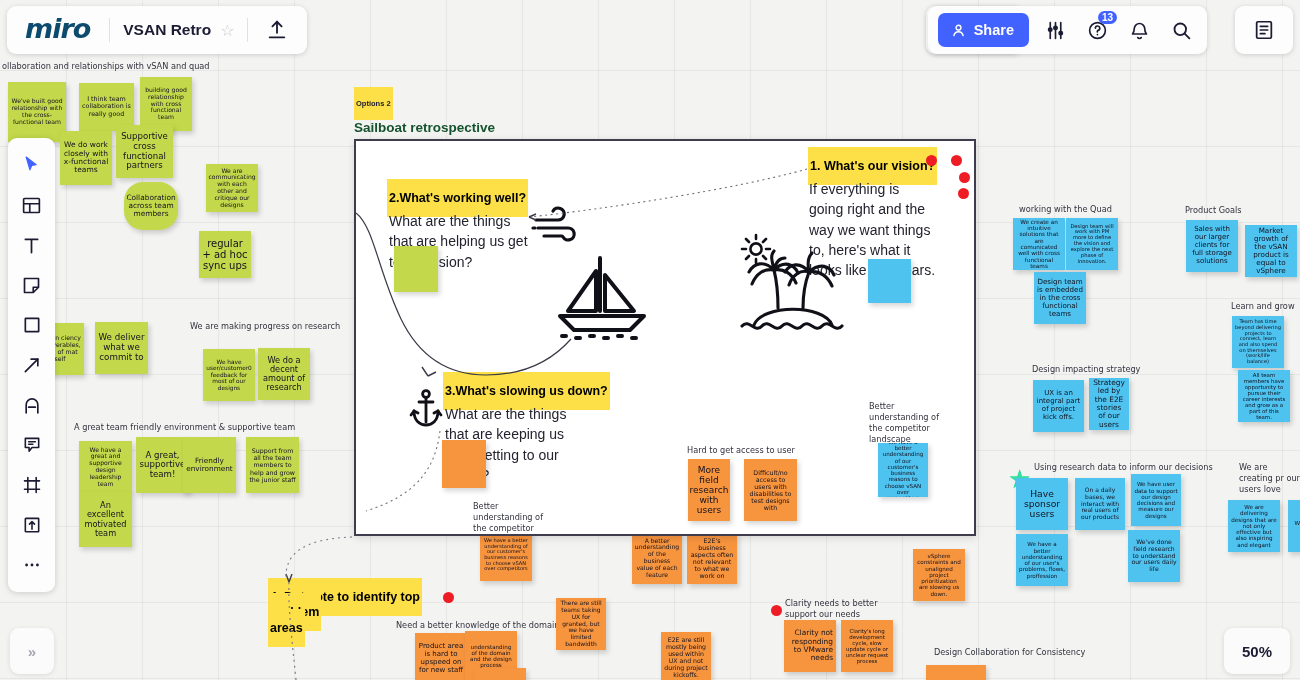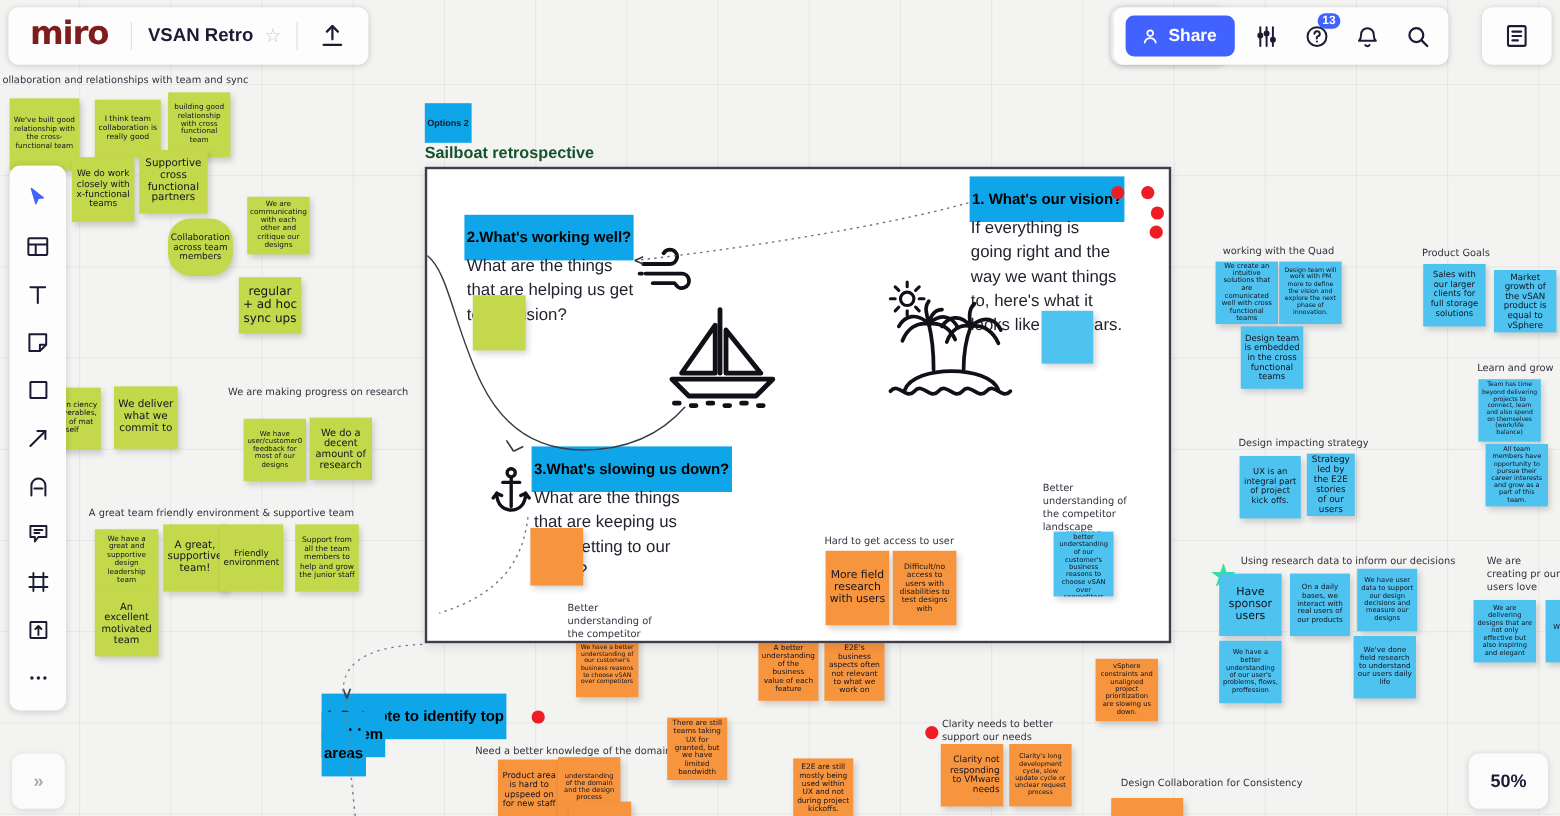--- a/index.html
+++ b/index.html
@@ -22,22 +22,23 @@
   
   .bar{
     position:absolute; top:6px; height:48px;
     background:#fdfdfd; border-radius:9px;
     box-shadow:0 1px 5px rgba(0,0,0,.16);
     display:flex; align-items:center;
   }
   #topleft{ left:7px; padding:0 14px; gap:0; }
   .miro-logo{
     font-size:27px; font-weight:700; letter-spacing:-1px;
-    color:#7f1d1d; font-family:"DejaVu Sans", sans-serif;
+    color:#0c4a6e; font-family:"DejaVu Sans", sans-serif;
     padding:0 6px 3px 4px;
+    font-style:italic;
   }
   .vdiv{ width:1px; height:24px; background:#e1e1e4; margin:0 13px; }
   .board-title{ font-size:15.5px; font-weight:700; color:#1b1b33; }
   .star{ color:#c9c9d2; font-size:16px; margin-left:9px; cursor:pointer; }
   .upload-ic{ width:22px;height:22px; }
   #topright{ right:93px; padding:0 10px; gap:10px; }
   #toprightA{ right:278px; padding:0 12px; gap:10px;}
   #topfar{ right:7px; padding:0 13px; }
   .share-btn{
     background:#4262ff; color:#fff; border:none; border-radius:7px;
@@ -114,48 +115,48 @@
   }
   .dot{ position:absolute; width:11px;height:11px;border-radius:50%; background:#ee1c25; }
   
   #frame{
     position:absolute; left:354px; top:139px; width:622px; height:397px;
     background:#ffffff; border:2px solid #3d3d4e;
     box-shadow:0 2px 8px rgba(0,0,0,.12); overflow:hidden;
   }
   #frameLabel{ position:absolute; left:354px; top:92px; }
   .hl{
-    background:#0ea5e9; font-weight:700; display:inline;
+    background:#fde047; font-weight:700; display:inline;
     padding:12px 2px; box-decoration-break:clone;text-align:right;
   }
   .opt-tag{ font-size:7.5px; font-weight:700; color:#1b1b2c; }
   .frame-title{ font-size:13.5px; font-weight:700; color:#14532d; margin-top:10px; }
   .sec-h{ position:absolute; font-size:12.5px; }
   .sec-b{ position:absolute; font-size:14px; color:#23232f; line-height:1.45; }
   svg.ov{ position:absolute; left:0; top:0; overflow:visible; pointer-events:none; }
   .star-green{
     position:absolute; color:#35e0a1; font-size:26px; line-height:1;
     text-shadow:0 0 0 #35e0a1;
   }
 </style>
 </head>
 <body>
 
 <div id="canvas"></div>
 
 <div id="board">
 
-  <div class="cap" style="left:2px;top:61px;width:260px;">ollaboration and relationships with team and sync</div>
+  <div class="cap" style="left:2px;top:61px;width:260px;">ollaboration and relationships with vSAN and quad</div>
 
   <div class="note green" style="left:8px;top:82px;width:58px;height:60px;font-size:6.1px;">We've built good relationship with the cross-functional team</div>
   <div class="note green" style="left:79px;top:83px;width:55px;height:48px;font-size:6.4px;">I think  team collaboration is really good</div>
   <div class="note green" style="left:140px;top:77px;width:52px;height:54px;font-size:6.1px;">building good relationship with cross functional team</div>
   <div class="note green" style="left:60px;top:131px;width:52px;height:54px;font-size:7.5px;">We do work closely with x-functional teams</div>
   <div class="note green" style="left:116px;top:125px;width:57px;height:53px;font-size:8.6px;">Supportive cross functional partners</div>
-  <div class="note green" style="left:140px;top:182px;width:54px;height:48px;font-size:7.4px;border-radius:19px;">Collaboration across team members</div>
+  <div class="note green" style="left:124px;top:182px;width:54px;height:48px;font-size:7.4px;border-radius:19px;">Collaboration across team members</div>
   <div class="note green" style="left:206px;top:164px;width:52px;height:48px;font-size:6.1px;">We are communicating with each other and critique our designs</div>
   <div class="note green" style="left:199px;top:231px;width:52px;height:47px;font-size:10px;">regular + ad hoc sync ups</div>
 
   <div class="note green" style="left:32px;top:323px;width:52px;height:52px;font-size:6.2px;">ocus on ciency and liverables, stead of mat itself</div>
   <div class="note green" style="left:95px;top:322px;width:53px;height:52px;font-size:8.7px;">We deliver what we commit to</div>
 
   <div class="cap" style="left:190px;top:321px;width:200px;">We are making progress on research</div>
   <div class="note green" style="left:203px;top:349px;width:52px;height:52px;font-size:5.8px;">We have user/customer0 feedback for most of our designs</div>
   <div class="note green" style="left:258px;top:348px;width:52px;height:52px;font-size:8.2px;">We do a decent amount of research</div>
 
@@ -311,21 +312,21 @@
     <path d="M0 72 C 18 86, 22 130, 45 178 C 62 213, 90 234, 130 234 C 175 234, 200 215, 215 198" stroke="#3a3a48" stroke-width="1.2" fill="none"></path>
     <path d="M72 235 l-6 -9 M72 235 l8 -4" stroke="#3a3a48" stroke-width="1.4" fill="none"></path>
     <path d="M84 290 C 80 320, 68 352, 10 370" stroke="#6f6f7c" stroke-width="1.1" fill="none" stroke-dasharray="2 3.5"></path>
   </svg>
 
   <div class="note green" style="left:38px;top:105px;width:44px;height:46px;"></div>
   <div class="note blue" style="left:512px;top:118px;width:43px;height:44px;"></div>
   <div class="note orange" style="left:86px;top:299px;width:44px;height:48px;"></div>
 
   <div class="cap" style="left:331px;top:304px;">Hard to get access to user</div>
-  <div class="note orange" style="left:332px;top:318px;width:53px;height:62px;font-size:9px;">More field research with users</div>
+  <div class="note orange" style="left:332px;top:318px;width:42px;height:62px;font-size:9px;">More field research with users</div>
   <div class="note orange" style="left:388px;top:318px;width:53px;height:62px;font-size:6.3px;">Difficult/no access to users with disabilities to test designs with</div>
 
   <div class="cap" style="left:513px;top:260px;width:86px;">Better understanding of the competitor landscape</div>
   <div class="note blue" style="left:522px;top:302px;width:50px;height:54px;font-size:5.6px;">We have a better understanding of our customer's business reasons to choose vSAN over competitors</div>
 
   <div class="cap" style="left:117px;top:360px;width:86px;">Better understanding of the competitor landscape</div>
 </div>
 
 <div class="bar" id="topleft">
   <div class="miro-logo">miro</div>

